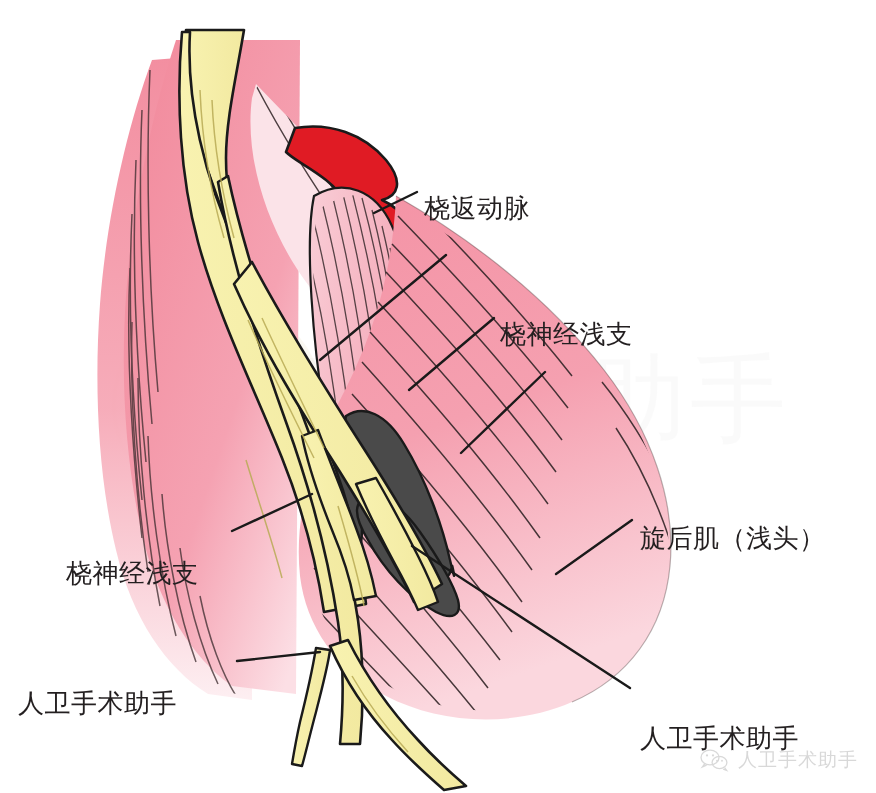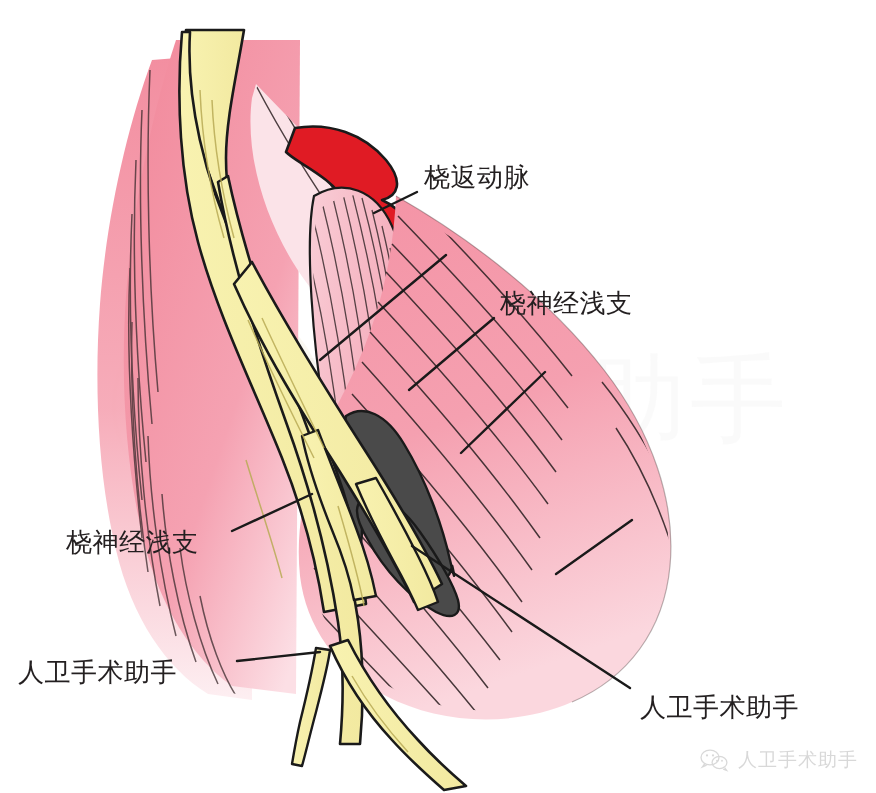--- a/index.html
+++ b/index.html
@@ -24,20 +24,21 @@
     height: 793px;
   }
   .label {
     position: absolute;
     color: #231f20;
     white-space: nowrap;
     font-size: 26px;
     line-height: 1;
     letter-spacing: 0.5px;
     font-family: "DejaVu Sans", "Liberation Sans", sans-serif;
+    margin-top: 31px;
   }
   .label.serif {
     font-family: "DejaVu Serif", "Liberation Serif", serif;
     font-size: 25px;
   }
   .wm-brand {
     position: absolute;
     right: 18px;
     bottom: 20px;
     display: flex;
@@ -350,20 +351,21 @@
       <line x1="237" y1="661" x2="320" y2="652"></line>
     </g>
   </svg>
 
   <div class="label" style="left:424px; top:164px;">桡返动脉</div>
 
 
   <div class="label" style="left:500px; top:290px;">桡神经浅支</div>
 
 
+  <div class="label" style="left:640px; top:494px;">旋后肌（浅头）</div>
 
   <div class="label" style="left:640px; top:694px;">人卫手术助手</div>
 
   <div class="label" style="left:66px; top:529px;">桡神经浅支</div>
 
   <div class="label" style="left:18px; top:659px;">人卫手术助手</div>
 
   <div class="wm-brand">
     <div class="wm-logo">
       <svg viewBox="0 0 30 24" width="30" height="24">

